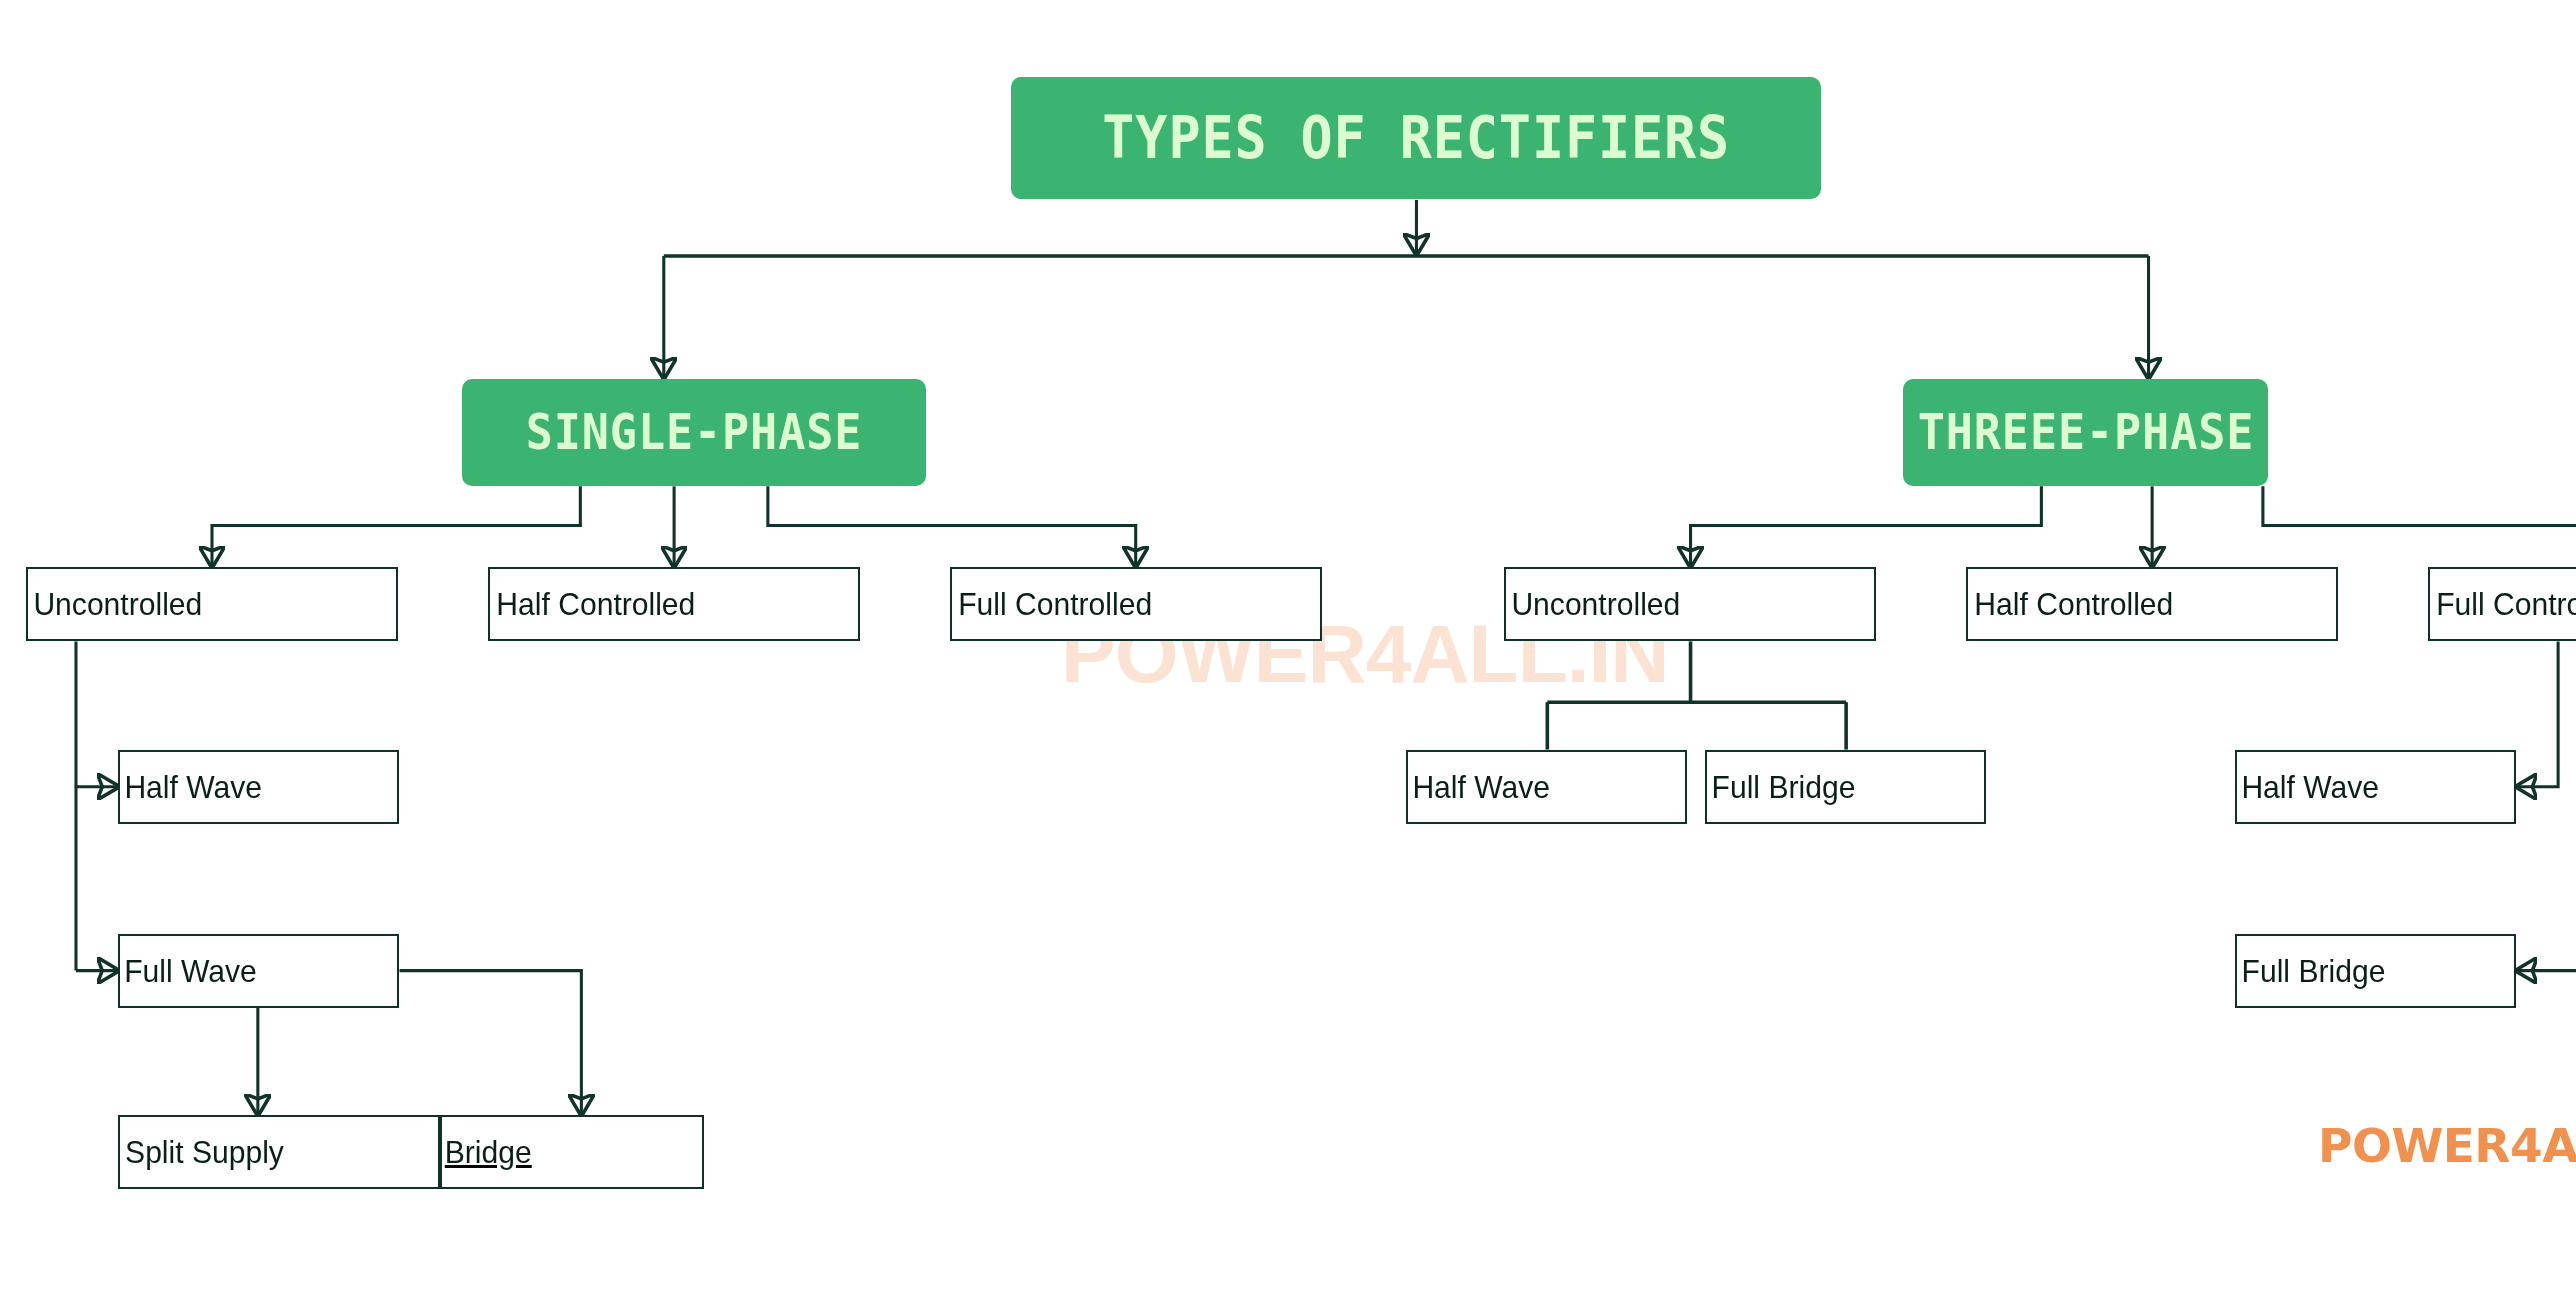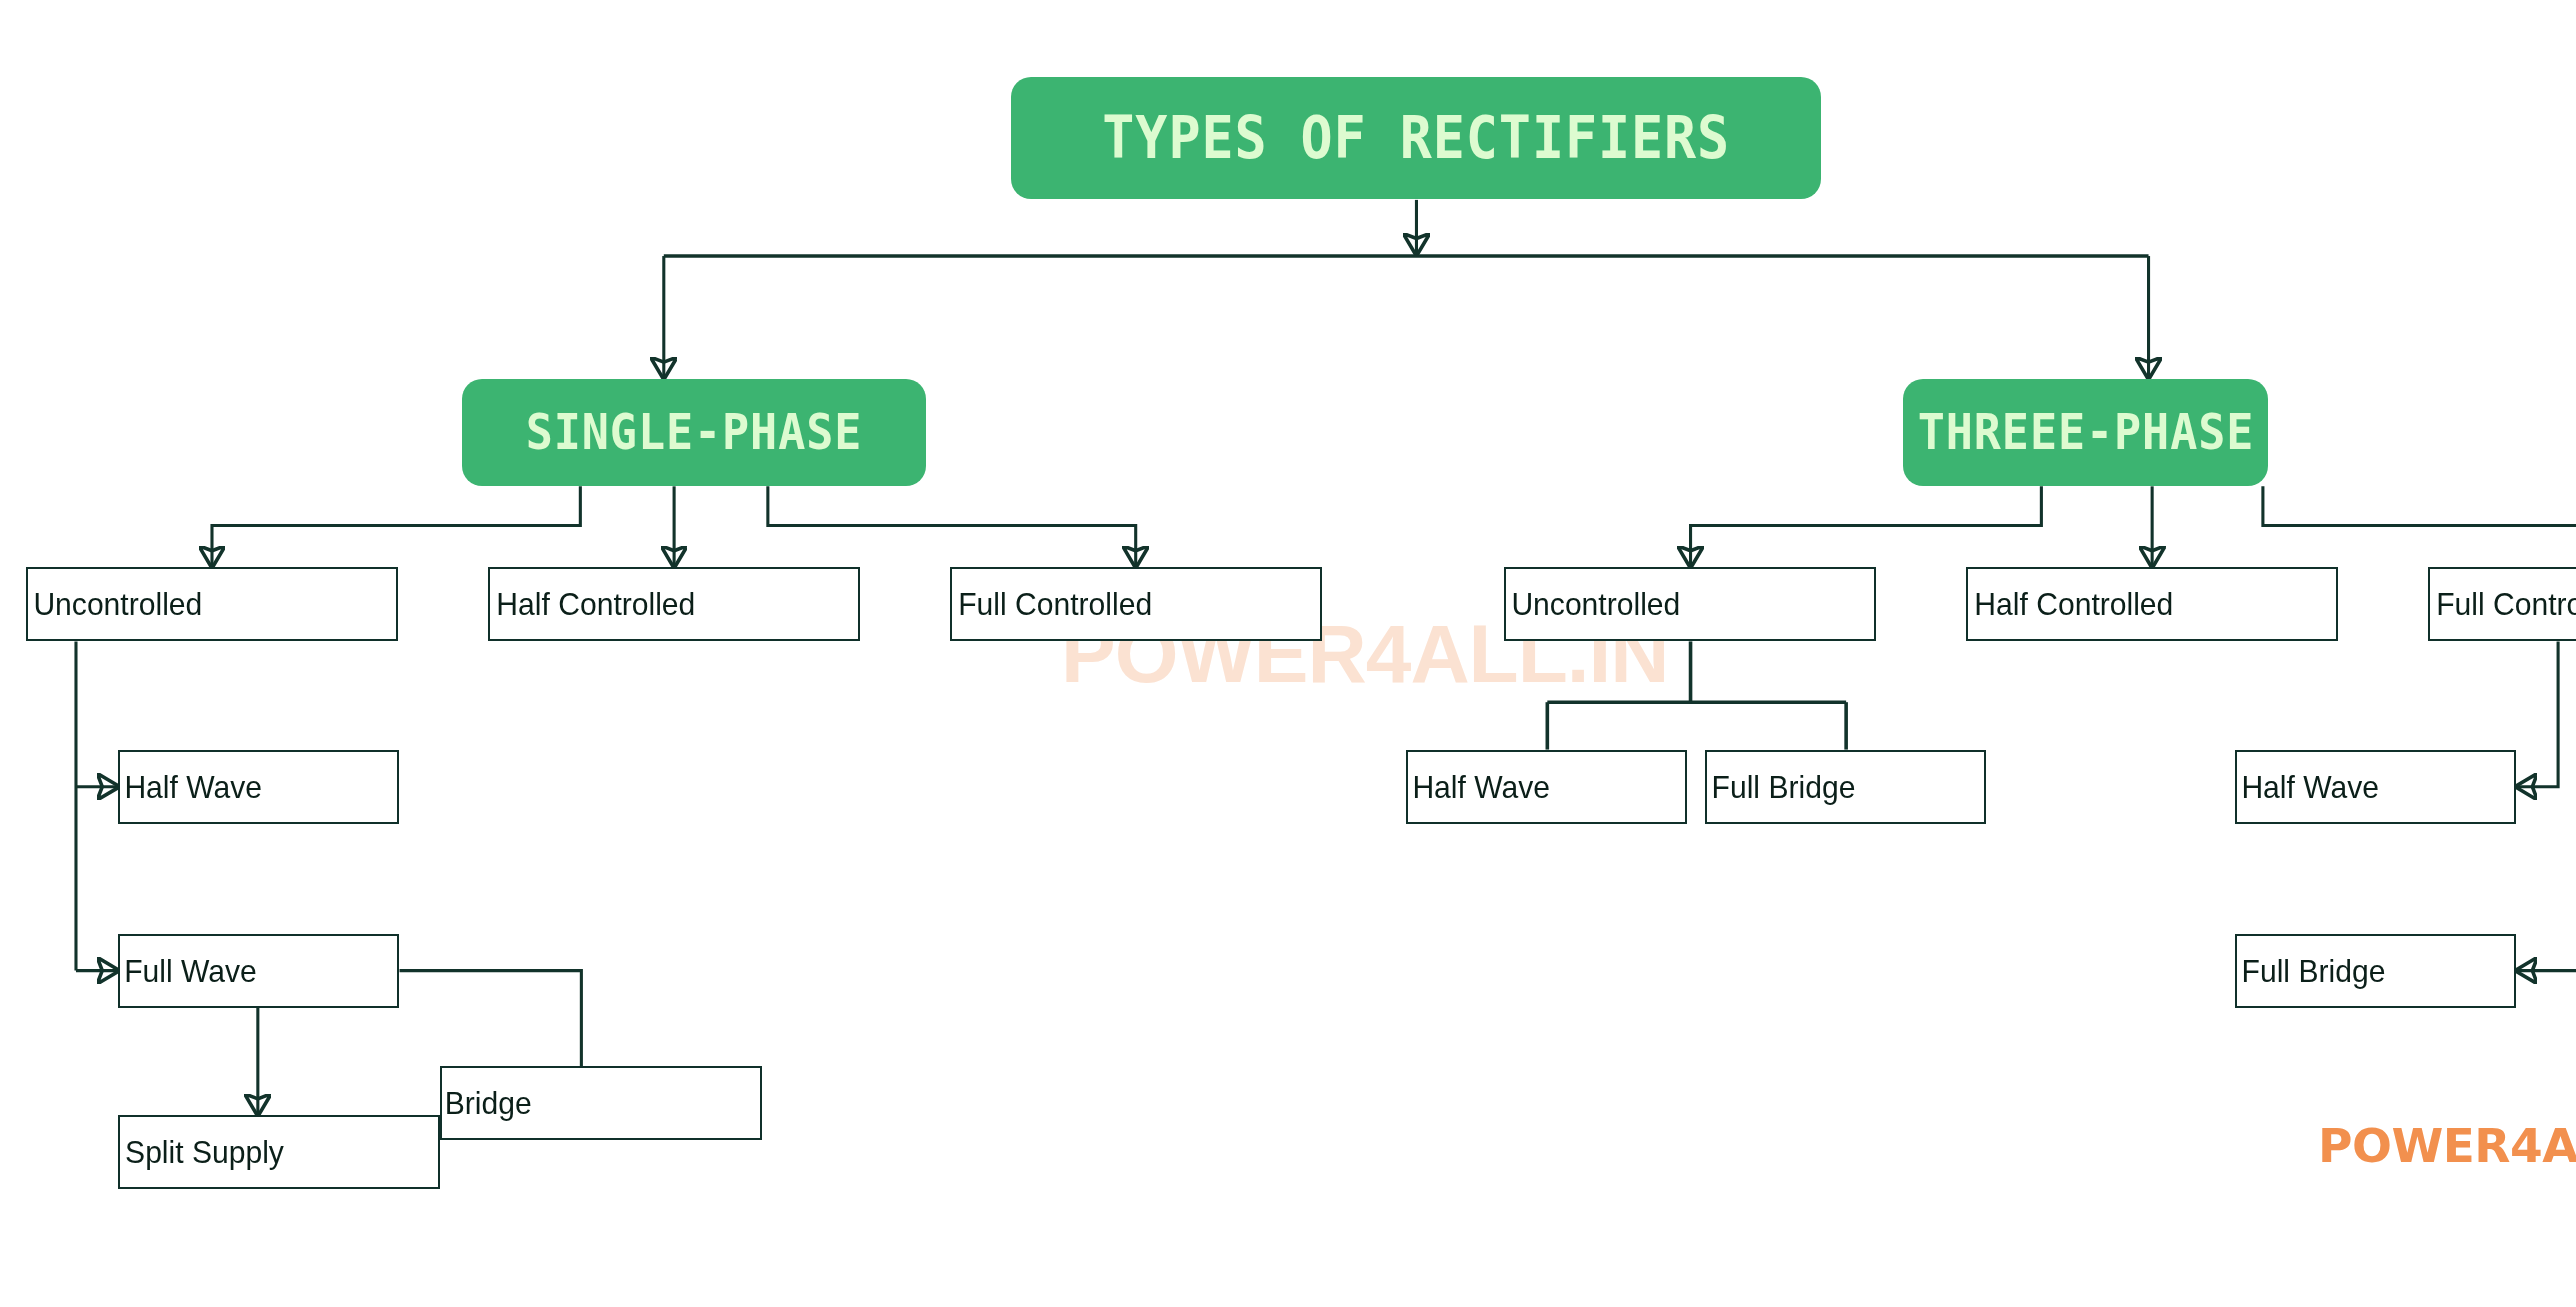--- a/index.html
+++ b/index.html
@@ -48,21 +48,21 @@
     letter-spacing: -0.5px;
     color: #F2904E;
     white-space: nowrap;
     font-family: "DejaVu Sans", sans-serif;
   }
 
   
   .gbox {
     position: absolute;
     background: #3CB471;
-    border-radius: 20px;
+    border-radius: 10px;
     display: flex;
     align-items: center;
     justify-content: center;
     box-sizing: border-box;
   }
   .gbox span {
     color: #DDFBD0;
     font-family: "DejaVu Sans Mono", monospace;
     font-weight: bold;
     letter-spacing: 1px;
@@ -99,21 +99,21 @@
   #node-sp-full { left: 950px; top: 567px; width: 372px; height: 74px; }
   
   #node-tp-unc  { left: 1504px; top: 567px; width: 372px; height: 74px; }
   #node-tp-half { left: 1966px; top: 567px; width: 372px; height: 74px; }
   #node-tp-full { left: 2428px; top: 567px; width: 372px; height: 74px; }
 
   
   #node-sp-hw   { left: 118px;  top: 750px; width: 281px; height: 74px; }
   #node-sp-fw   { left: 118px;  top: 934px; width: 281px; height: 74px; }
   #node-sp-ss   { left: 118px;  top: 1115px; width: 322px; height: 74px; }
-  #node-sp-br   { left: 440px;  top: 1066px; width: 322px; height: 74px; }
+  #node-sp-br   { left: 440px;  top: 1115px; width: 264px; height: 74px; text-decoration: underline; }
 
   
   #node-tp-hw   { left: 1406px; top: 750px; width: 281px; height: 74px; }
   #node-tp-fb   { left: 1705px; top: 750px; width: 281px; height: 74px; }
 
   
   #node-tpf-hw  { left: 2235px; top: 750px; width: 281px; height: 74px; }
   #node-tpf-fb  { left: 2235px; top: 934px; width: 281px; height: 74px; }
 
   

